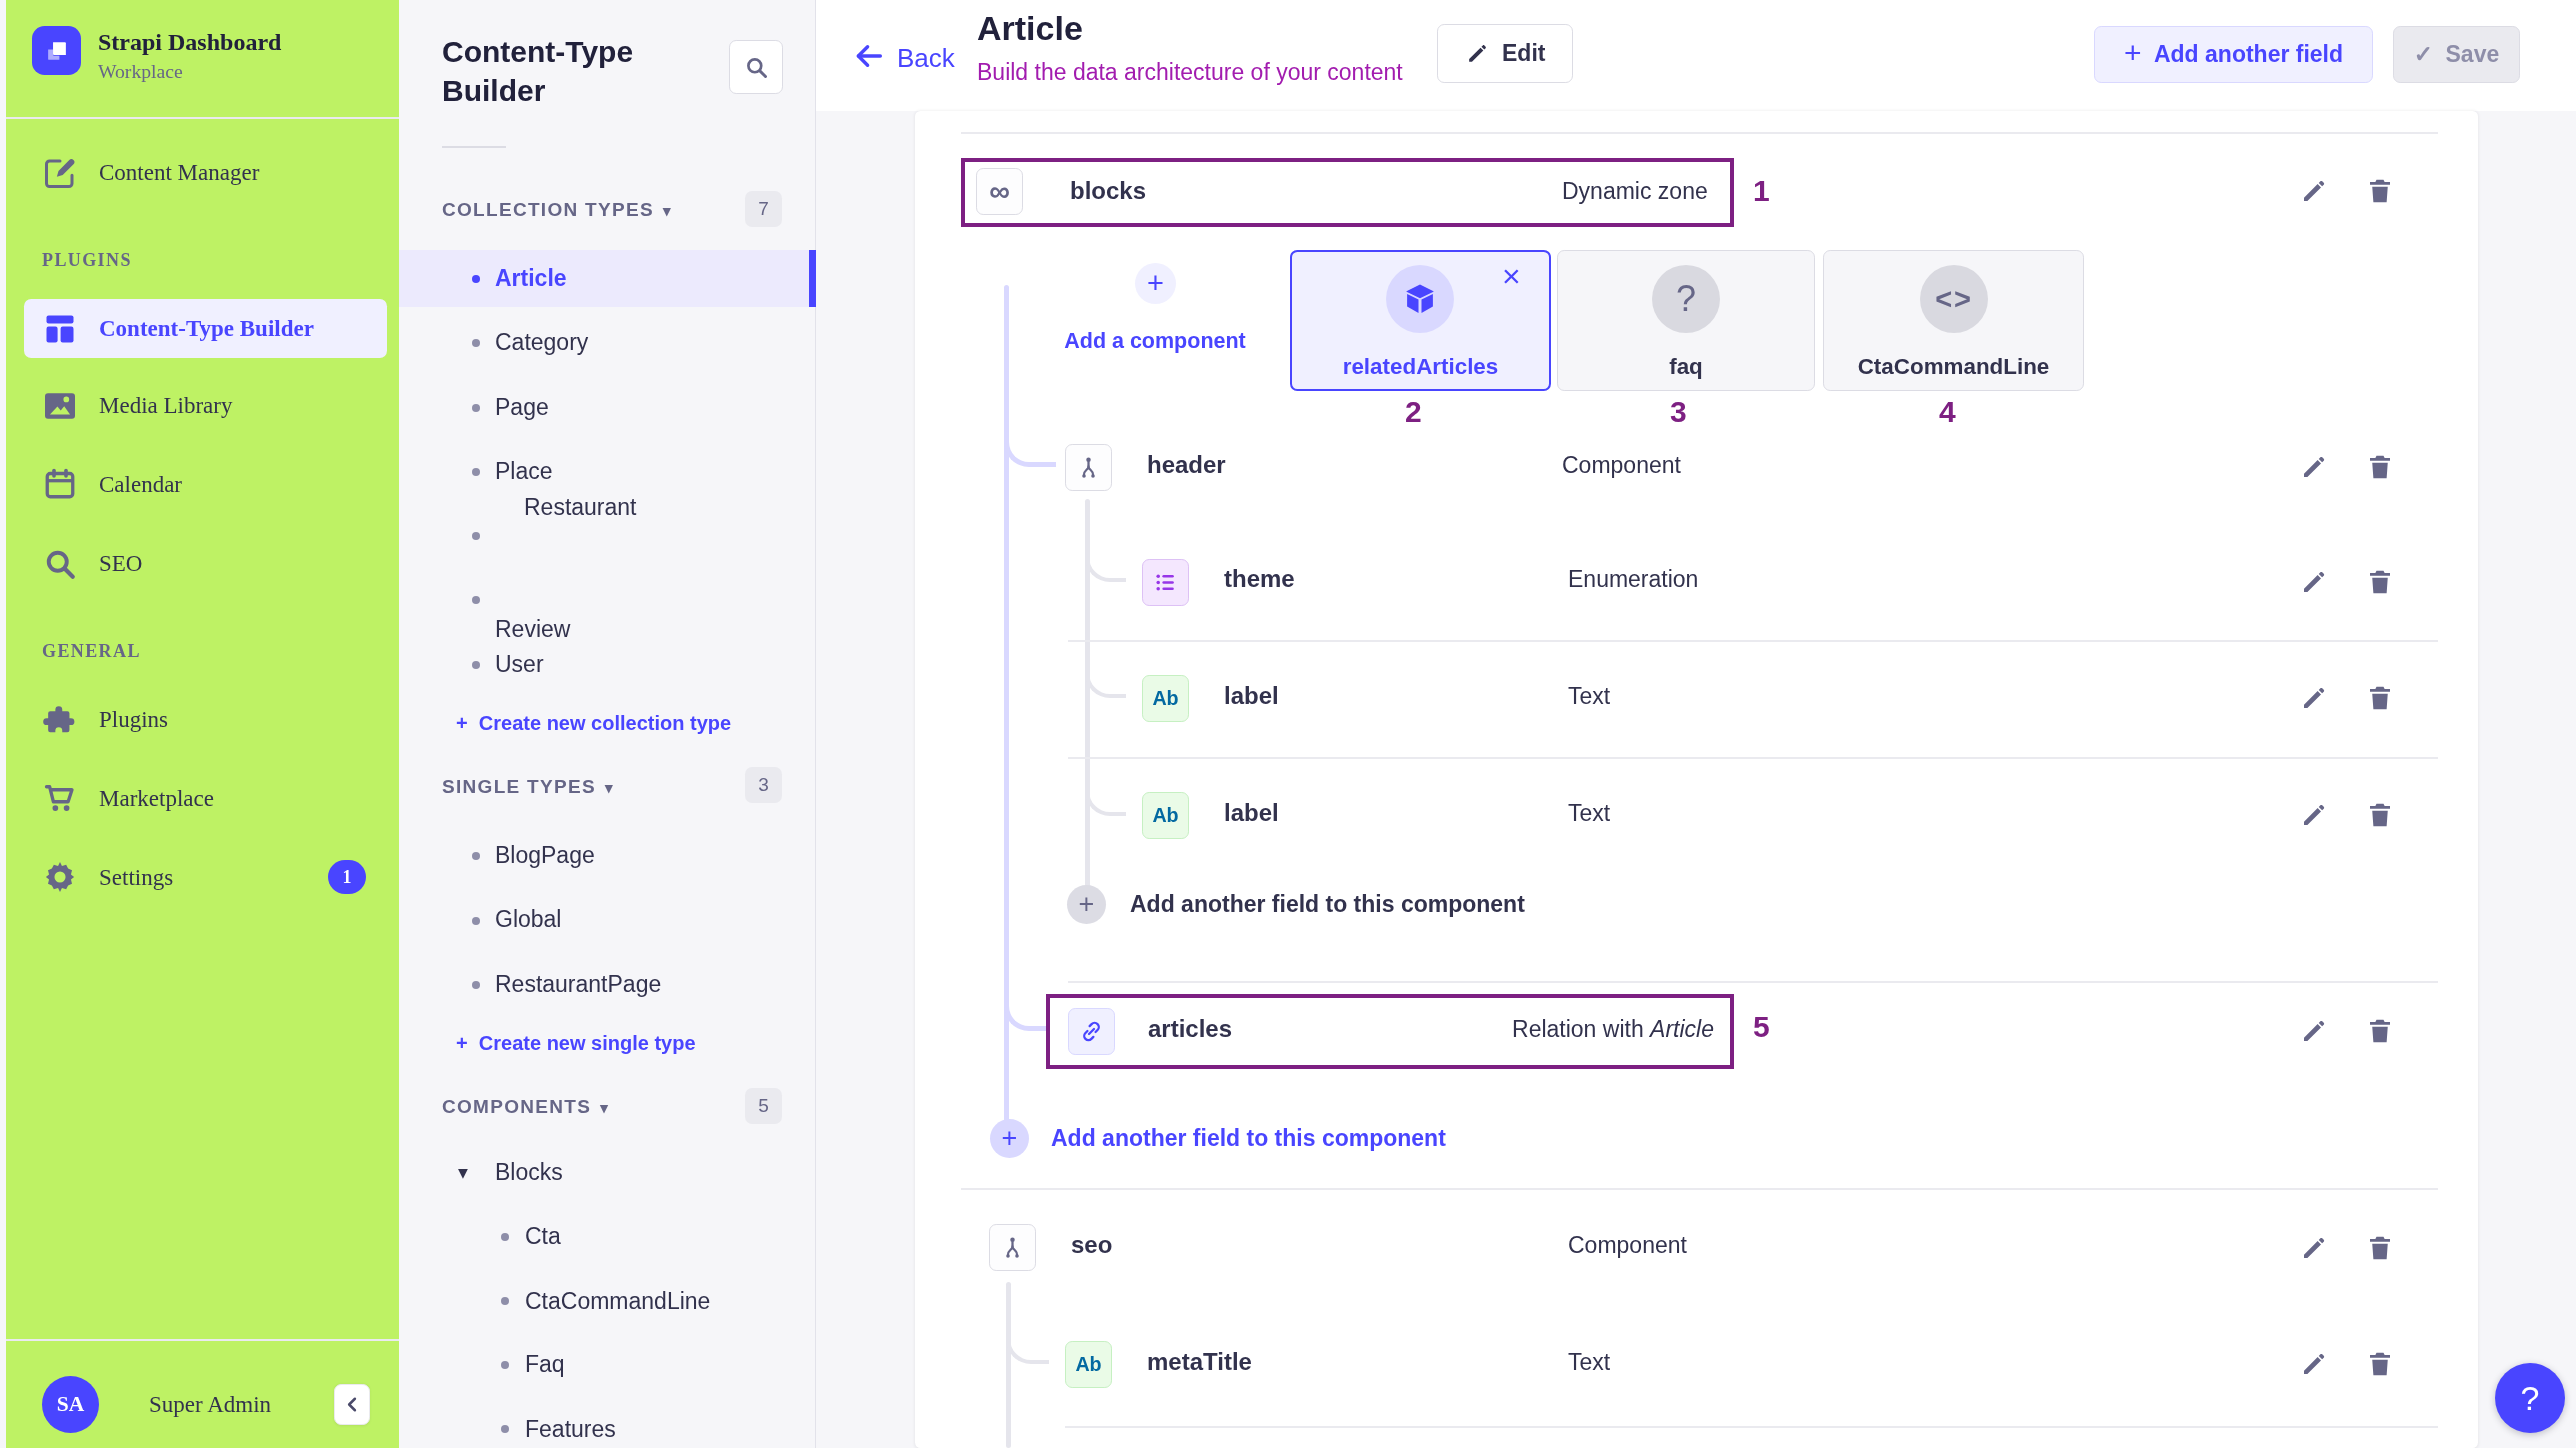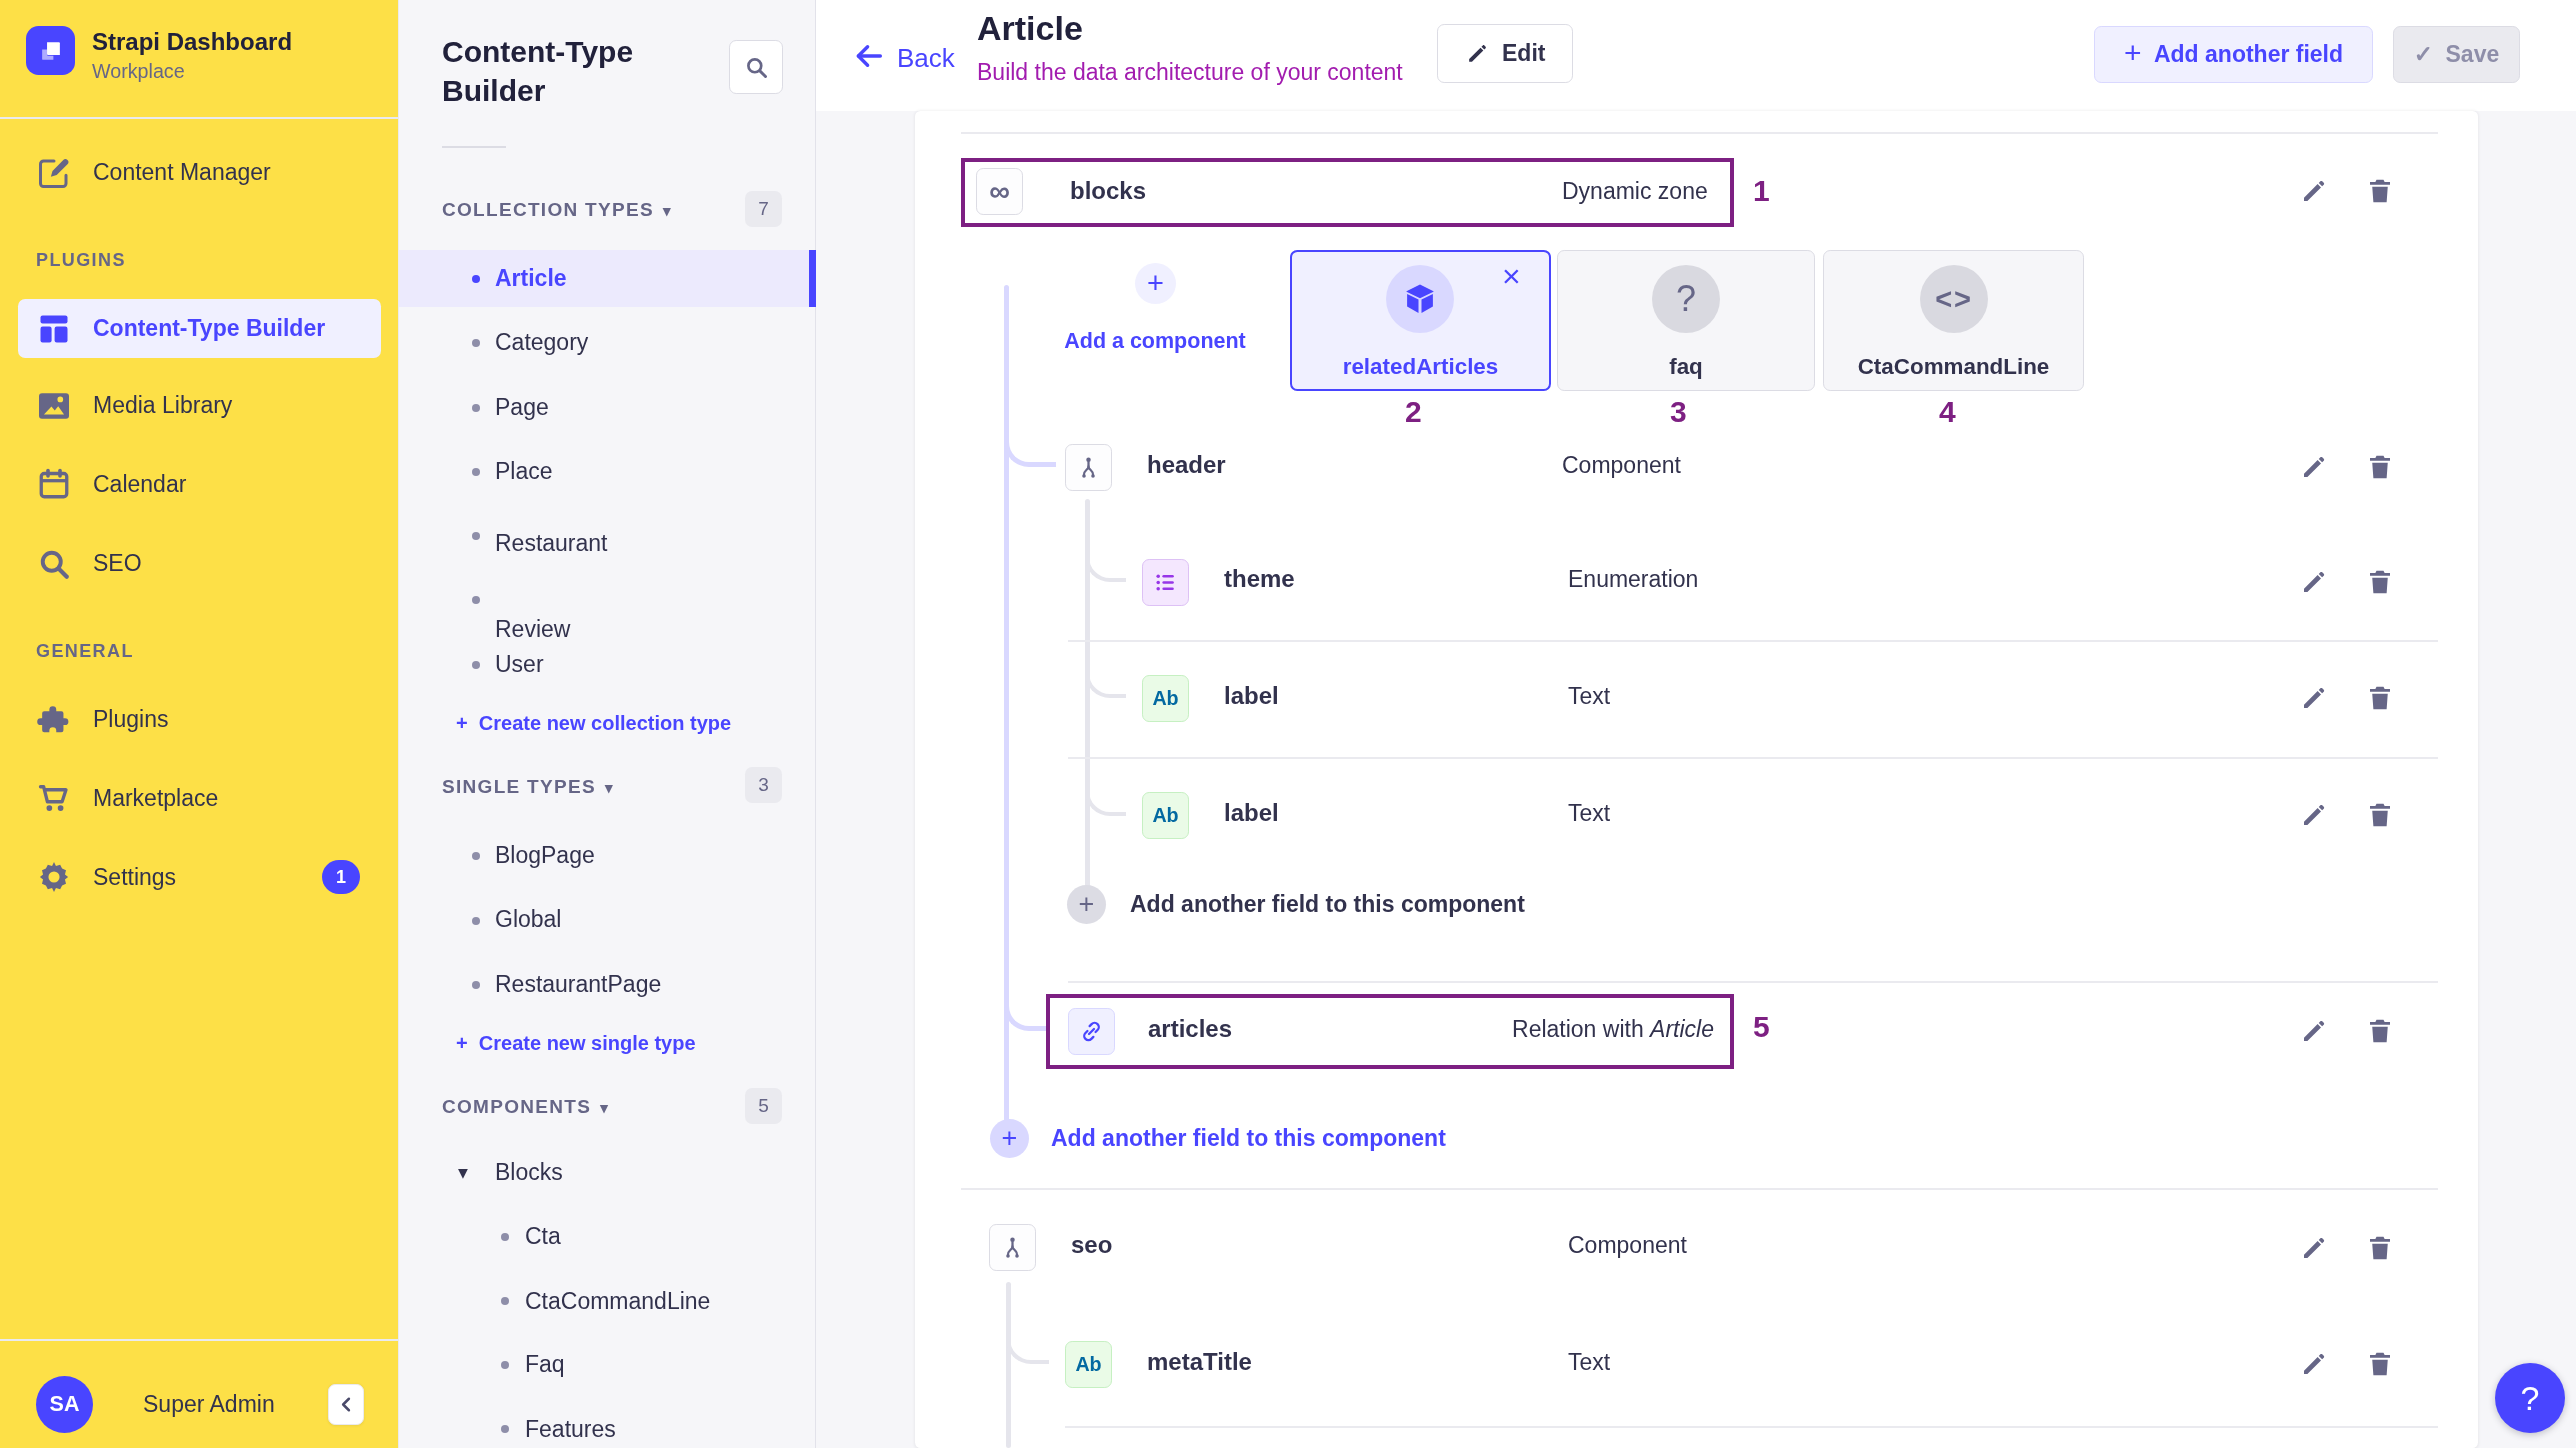--- a/index.html
+++ b/index.html
@@ -3,21 +3,21 @@
 <meta charset="utf-8">
 <style>
   * { margin:0; padding:0; box-sizing:border-box; }
   html,body { background:#e9e9ee; }
   body { font-family:"Liberation Sans", sans-serif; color:#32324d; }
   .screen { position:relative; width:2576px; height:1448px; background:#f6f6f9; overflow:hidden; }
   .abs { position:absolute; }
   .txt { line-height:1; white-space:nowrap; }
 
   
-  .nav { position:absolute; left:0; top:0; width:399px; height:1448px; background:#fde047; border-right:0.9px solid #eaeaef; }
+  .nav { position:absolute; left:6px; top:0; width:399px; height:1448px; background:#bef264; border-right:0.9px solid #eaeaef;font-family:Liberation Serif, serif; }
   .logo { position:absolute; left:26px; top:26px; width:49px; height:49px; border-radius:12.5px; background:#4945ff; display:flex; align-items:center; justify-content:center; }
   .appname { position:absolute; left:92px; top:29.5px; font-size:24px; font-weight:700; color:#21213b; }
   .workspace { position:absolute; left:92px; top:62px; font-size:19.7px; color:#666687; }
   .hdiv { position:absolute; background:#eaeaef; height:1.8px; }
   .navitem-ic { position:absolute; left:36px; width:36px; height:36px; color:#666687; }
   .navitem-lb { position:absolute; left:93px; font-size:23px; color:#32324d; font-weight:500; }
   .navsec { position:absolute; left:36px; font-size:18px; font-weight:700; letter-spacing:1.4px; color:#666687; }
   .nav-active { position:absolute; left:18px; top:299px; width:363px; height:59px; background:#f0f0ff; border-radius:7.2px; }
   .badge { position:absolute; background:#4945ff; color:#fff; font-size:18px; font-weight:700; border-radius:18px; display:flex; align-items:center; justify-content:center; }
   .avatar { position:absolute; left:36px; top:1376px; width:57px; height:57px; border-radius:50%; background:#4945ff; color:#fff; font-size:21.5px; font-weight:700; display:flex; align-items:center; justify-content:center; }
@@ -184,21 +184,21 @@
   <div class="sndot" style="top:275px;background:#4945ff;"></div>
   <div class="snitem txt" style="top:267px;color:#4945ff;font-weight:600;">Article</div>
 
   <div class="sndot" style="top:339px;"></div>
   <div class="snitem txt" style="top:331px;">Category</div>
   <div class="sndot" style="top:404px;"></div>
   <div class="snitem txt" style="top:396px;">Page</div>
   <div class="sndot" style="top:468px;"></div>
   <div class="snitem txt" style="top:460px;">Place</div>
   <div class="sndot" style="top:532px;"></div>
-  <div class="snitem txt" style="top:532px;">Restaurant</div>
+  <div class="snitem txt" style="top:496px;margin-left:29px;">Restaurant</div>
   <div class="sndot" style="top:596px;"></div>
   <div class="snitem txt" style="top:588px;margin-top:30px;">Review</div>
   <div class="sndot" style="top:661px;"></div>
   <div class="snitem txt" style="top:653px;">User</div>
 
   <div class="snaction txt" style="left:456px;top:713px;"><span>+</span>&nbsp;&nbsp;<span>Create new collection type</span></div>
 
   <div class="sechead txt" style="top:777px;"><span>SINGLE TYPES</span><span class="caret">▾</span></div>
   <div class="cntbadge" style="top:767px;">3</div>
 

